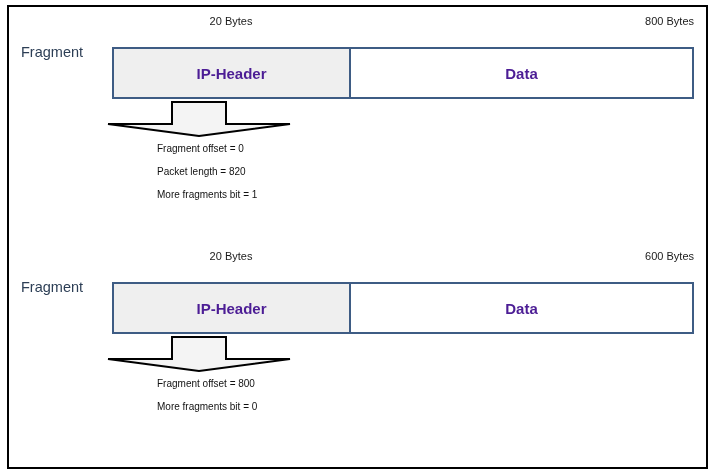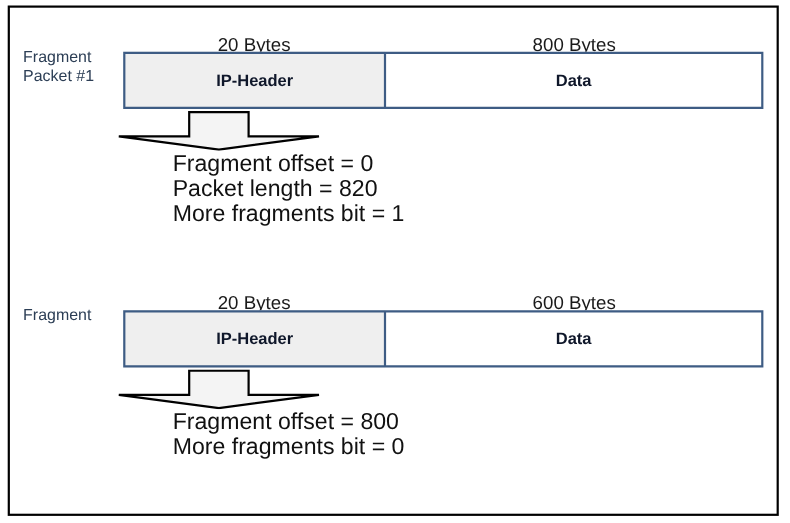--- a/index.html
+++ b/index.html
@@ -34,34 +34,35 @@
     position: absolute;
     left: 0;
     width: 718px;
   }
   .packet-block.block-1 { top: 8px; }
   .packet-block.block-2 { top: 243px; }
 
   
   .size-label {
     position: absolute;
-    top: 16px;
-    font-size: 17px;
+    top: 0px;
+    font-size: 11px;
     color: #1a1a1a;
     text-align: center;
     letter-spacing: 0px;
     white-space: nowrap;
   }
   .size-label.header-size {
     left: 103px;
     width: 238px;
   }
   .size-label.data-size {
     left: 341px;
     width: 344px;
+    text-align: right;
   }
 
   
   .fragment-caption {
     position: absolute;
     left: 12px;
     top: 28px;
     width: 88px;
     font-size: 14.5px;
     line-height: 18px;
@@ -82,21 +83,21 @@
     box-sizing: border-box;
   }
   .field-box {
     box-sizing: border-box;
     border: 2px solid #3e5c84;
     display: flex;
     align-items: center;
     justify-content: center;
     font-size: 15px;
     font-weight: bold;
-    color: #0f172a;
+    color: #4c1d95;
   }
   .field-box.ip-header {
     width: 238px;
     background: #efefef;
     border-right: 1px solid #3e5c84;
   }
   .field-box.data-field {
     width: 344px;
     background: #ffffff;
     border-left: 1px solid #3e5c84;
@@ -110,42 +111,41 @@
     width: 184px;
     height: 36px;
   }
   .down-arrow svg { display: block; }
 
   
   .annotations {
     position: absolute;
     left: 148px;
     top: 122px;
-    font-size: 21px;
+    font-size: 10px;
     line-height: 23px;
     color: #111111;
     white-space: nowrap;
   }
   .annotations .ann-line { display: block; }
 </style>
 </head>
 <body>
 
 <div id="canvas">
   <div class="outer-frame">
 
     <div class="packet-block block-1">
 
       <div class="size-label header-size">20 Bytes</div>
 
       <div class="size-label data-size">800 Bytes</div>
 
       <div class="fragment-caption">
         <span class="cap-line">Fragment</span>
-        <span class="cap-line">Packet #1</span>
       </div>
 
       <div class="packet-bar">
         <div class="field-box ip-header">IP-Header</div>
         <div class="field-box data-field">Data</div>
       </div>
 
       <div class="down-arrow">
         <svg width="184" height="36" viewBox="0 0 184 36" xmlns="http://www.w3.org/2000/svg">
           <polygon points="65,1 119,1 119,23 183,23 92,35 1,23 65,23" fill="#f4f4f4" stroke="#000000" stroke-width="2" stroke-linejoin="miter"></polygon>

